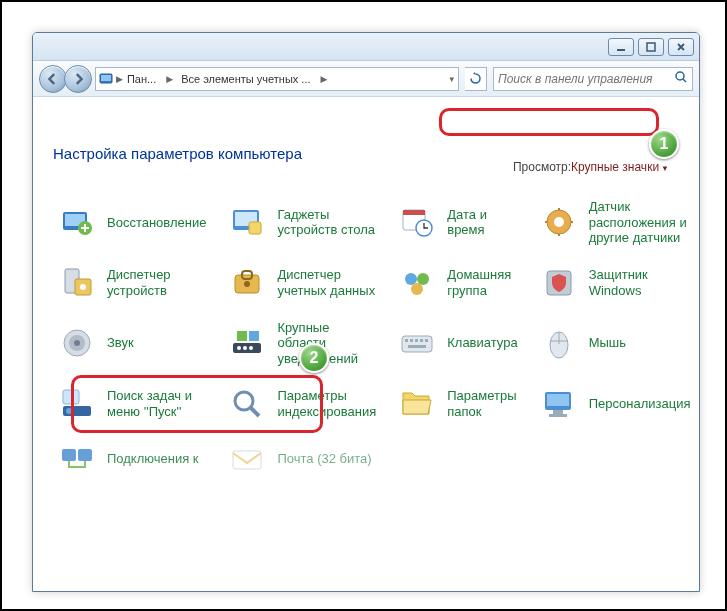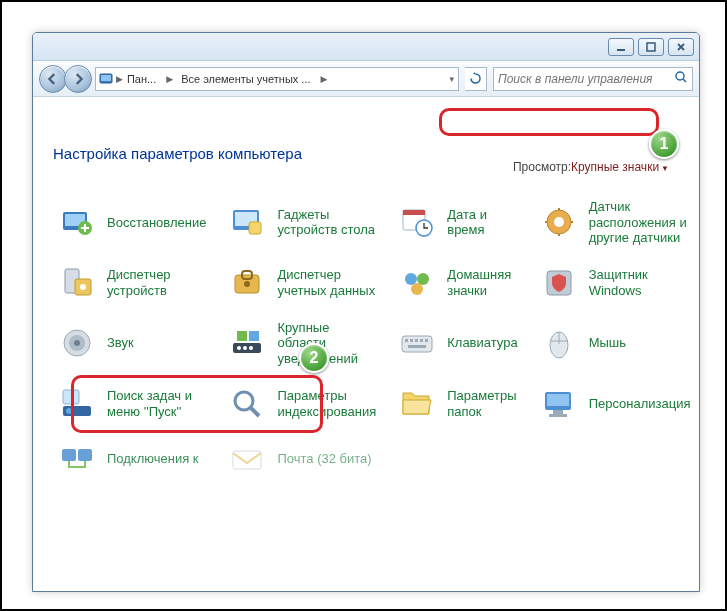--- a/index.html
+++ b/index.html
@@ -203,21 +203,21 @@
       </div>
 
       <div class="item">
         <div class="icon">
               <svg class="ico" viewBox="0 0 36 36">
                 <circle cx="12" cy="14" r="6" fill="#5fa9e0"></circle>
                 <circle cx="24" cy="14" r="6" fill="#6fbb4d"></circle>
                 <circle cx="18" cy="24" r="6" fill="#e6b84e"></circle>
               </svg>
             </div>
-        <span class="label">Домашняя значки</span>
+        <span class="label">Домашняя группа</span>
       </div>
       <div class="item">
         <div class="icon">
               <svg class="ico" viewBox="0 0 36 36">
                 <rect x="6" y="6" width="24" height="24" rx="3" fill="#c2ccd6" stroke="#8a9aab"></rect>
                 <path d="M18 9 L25 12 V18 C25 24 18 27 18 27 C18 27 11 24 11 18 V12 Z" fill="#d9534f"></path>
               </svg>
             </div>
         <span class="label">Защитник Windows</span>
       </div>

